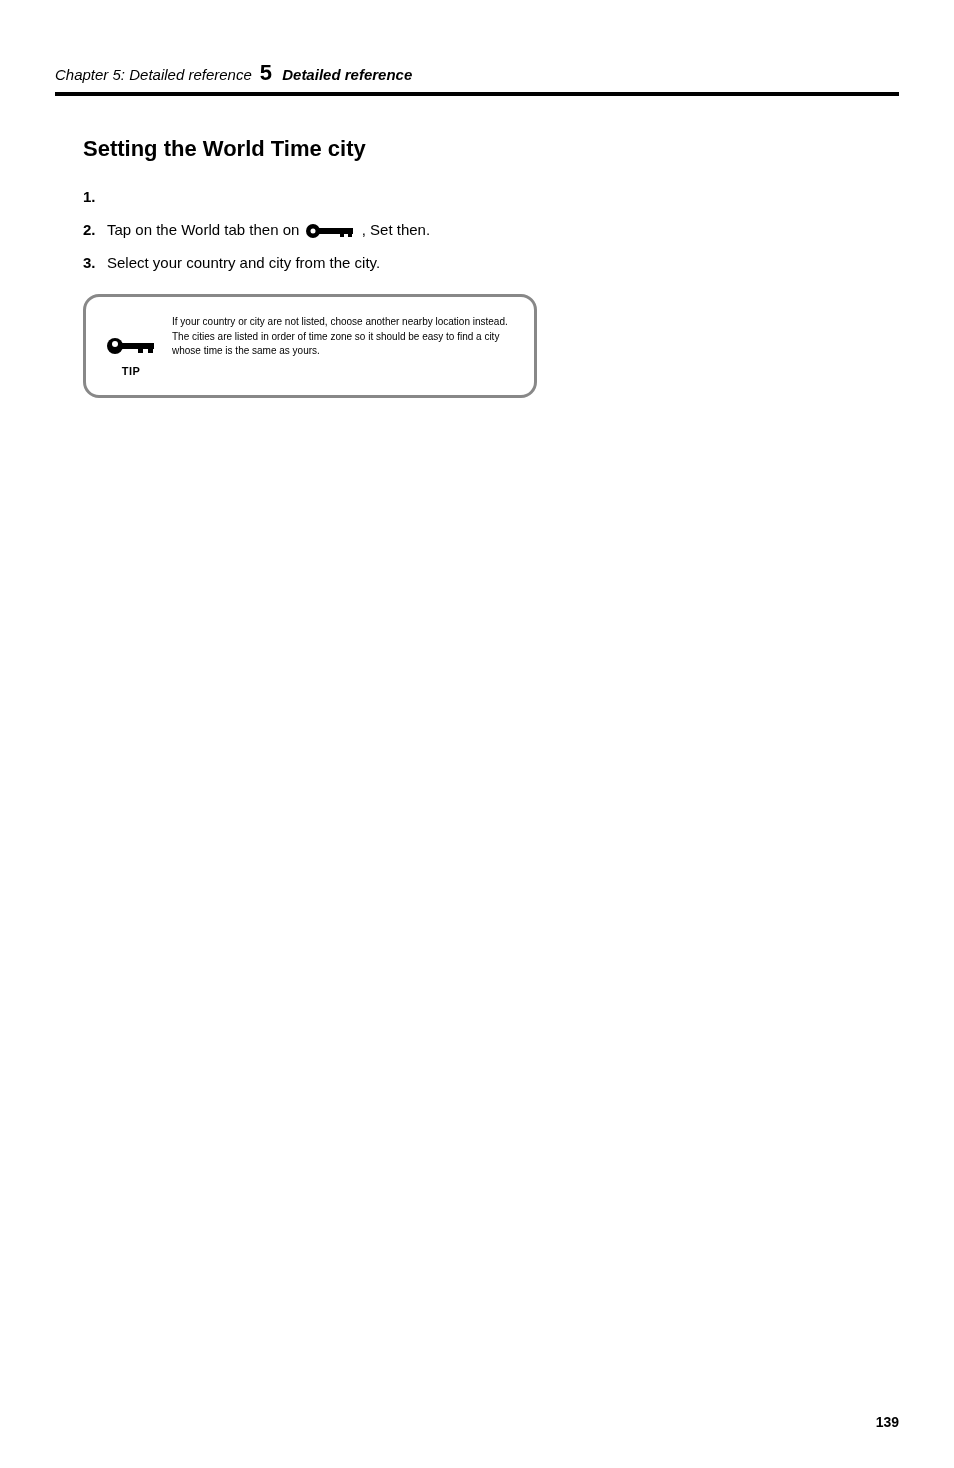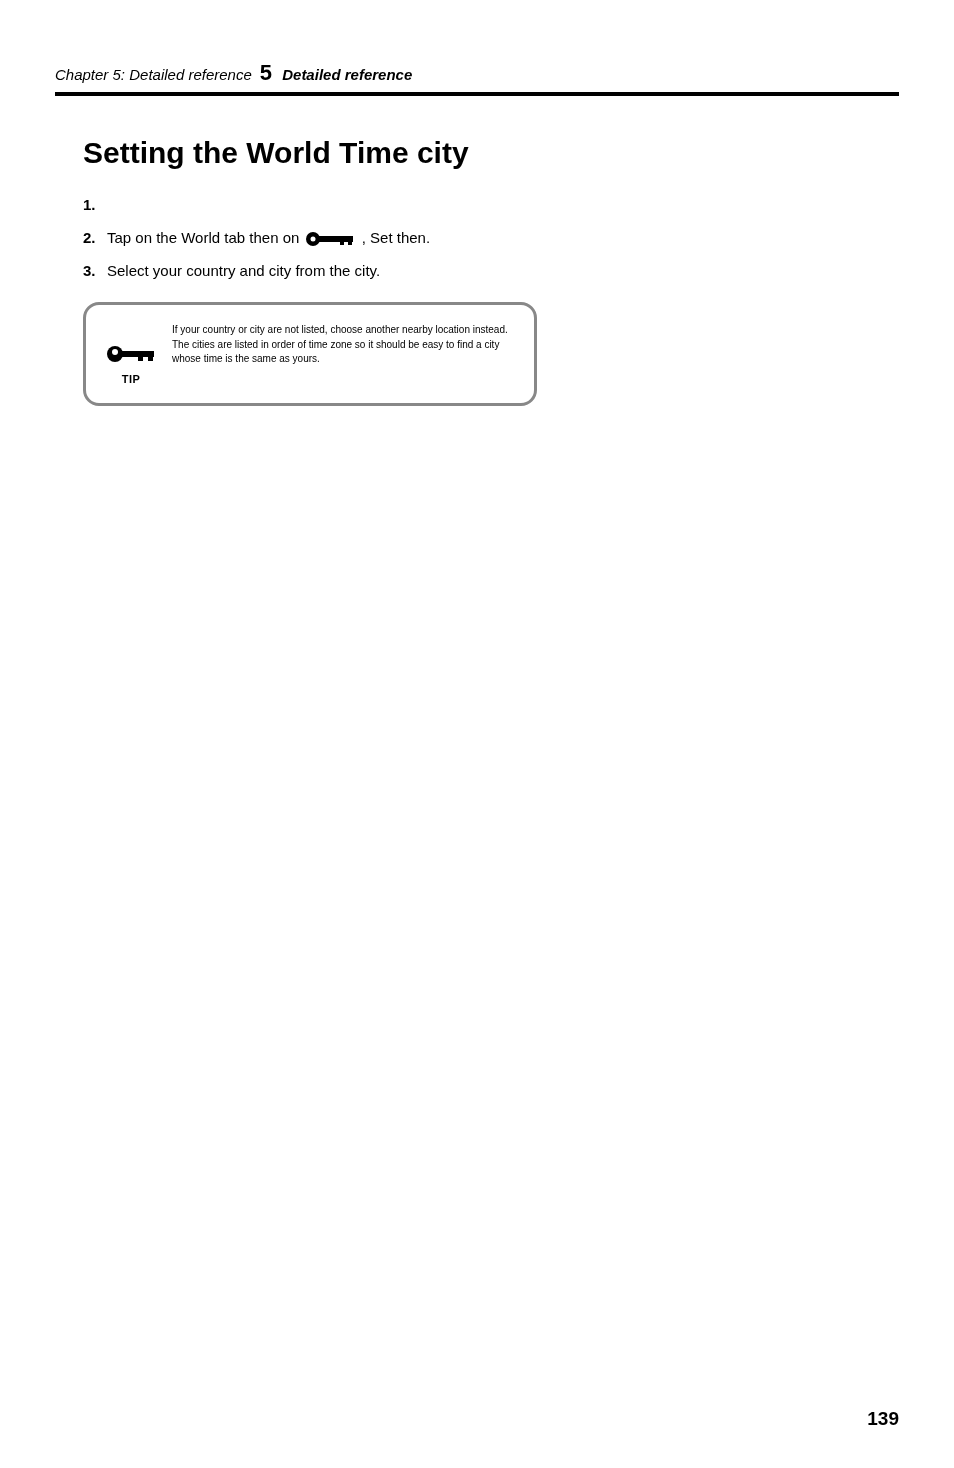--- a/index.html
+++ b/index.html
@@ -38,21 +38,21 @@
       font-size: 22px;
       margin-right: 6px;
     }
     .chapter-title {
       font-weight: bold;
     }
     .content {
       padding-left: 28px;
     }
     .section-title {
-      font-size: 30px;
+      font-size: 22px;
       font-weight: bold;
       margin-bottom: 24px;
     }
     .intro {
       font-size: 15px;
       line-height: 1.45;
       margin-bottom: 16px;
     }
     .step {
       display: flex;
@@ -111,21 +111,21 @@
       text-align: center;
     }
     .tip-text {
       font-size: 10px;
       line-height: 1.45;
     }
     .page-number {
       position: absolute;
       bottom: 38px;
       right: 55px;
-      font-size: 19px;
+      font-size: 14px;
       font-weight: bold;
     }
   </style>
 </head>
 <body>
 
 <div class="page">
 
   <div class="header">
     <div class="header-left">Chapter 5: Detailed reference</div>

